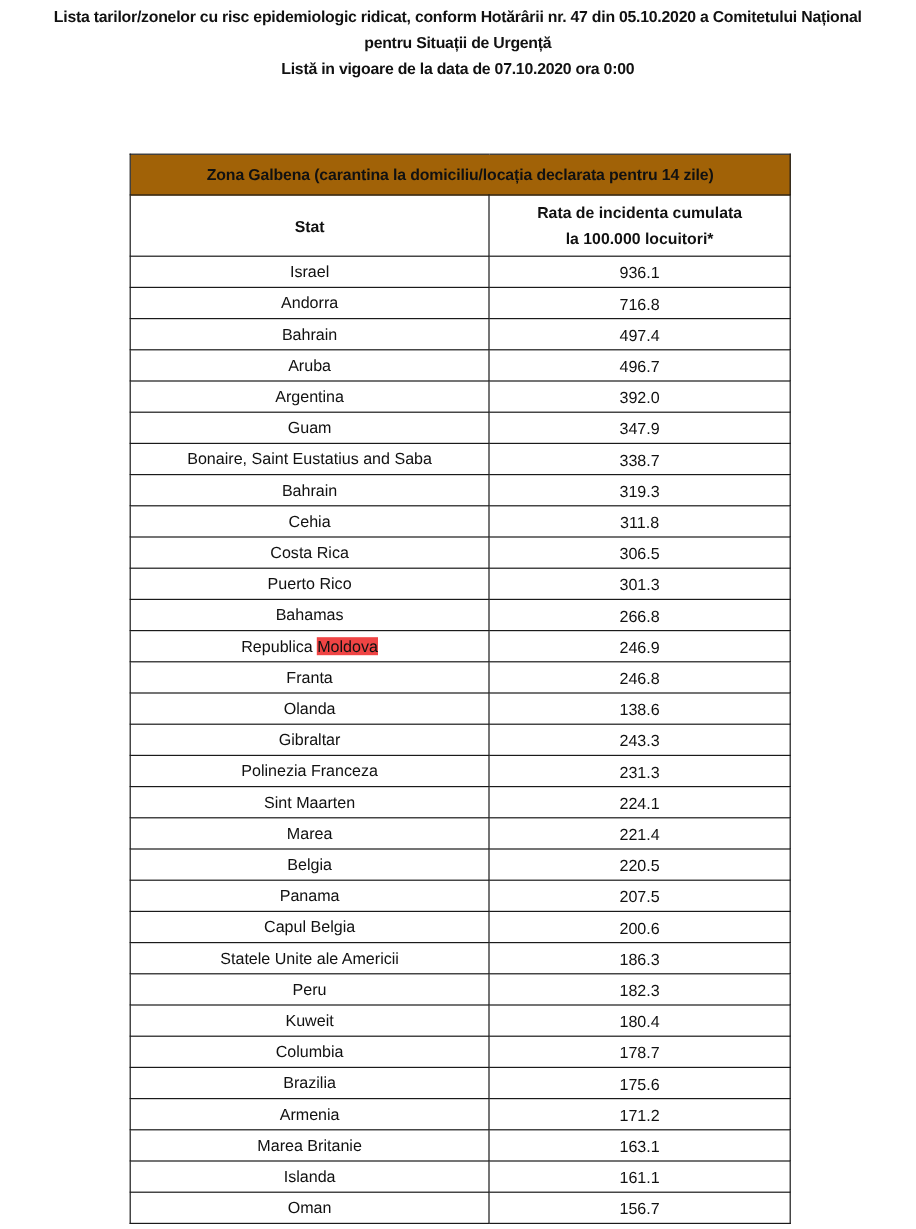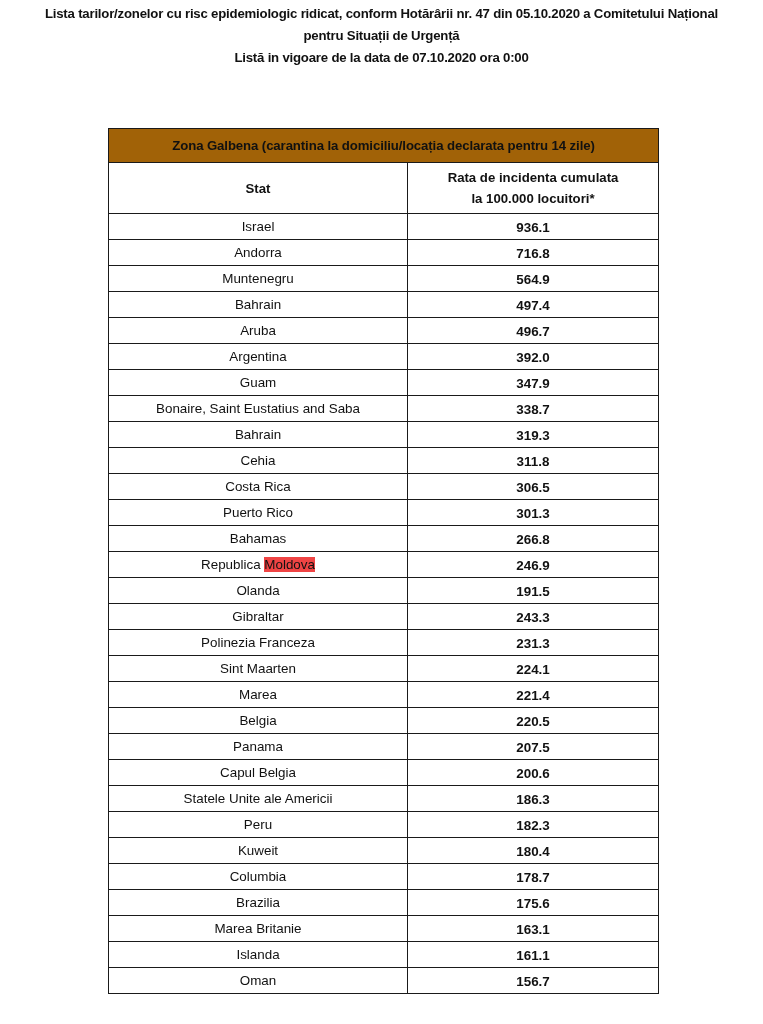--- a/index.html
+++ b/index.html
@@ -22,21 +22,21 @@
     border: 1.5px solid #1a1a1a; text-align: center; padding: 0;
   }
   .col-state { width: 299px; }
   .col-rate { width: 251px; }
   .zone-title {
     background: #a16207; height: 33px; font-weight: bold; font-size: 13.2px;
     letter-spacing: -0.1px;
   }
   .col-head { height: 50px; font-weight: bold; font-size: 13.2px; line-height: 21px; }
   .data-row td { height: 23px; line-height: 23px; }
-  .data-row td.val { padding-top: 2px; font-weight: bold; }
+  .data-row td.val { padding-top: 2px; }
   .hl { background: #ef4444; }
 </style>
 </head>
 <body>
 
 <div class="heading">
   <div>Lista tarilor/zonelor cu risc epidemiologic ridicat, conform Hotărârii nr. 47 din 05.10.2020 a Comitetului Național</div>
   <div>pentru Situații de Urgență</div>
   <div>Listă in vigoare de la data de 07.10.2020 ora 0:00</div>
 </div>
@@ -58,24 +58,20 @@
     </tr>
   </thead>
   <tbody id="rows">
       <tr class="data-row">
         <td>Israel</td>
         <td class="val">936.1</td>
       </tr>
       <tr class="data-row">
         <td>Andorra</td>
         <td class="val">716.8</td>
-      </tr>
-      <tr class="data-row">
-        <td>Muntenegru</td>
-        <td class="val">564.9</td>
       </tr>
       <tr class="data-row">
         <td>Bahrain</td>
         <td class="val">497.4</td>
       </tr>
       <tr class="data-row">
         <td>Aruba</td>
         <td class="val">496.7</td>
       </tr>
       <tr class="data-row">
@@ -108,22 +104,26 @@
       </tr>
       <tr class="data-row">
         <td>Bahamas</td>
         <td class="val">266.8</td>
       </tr>
       <tr class="data-row">
         <td><span>Republica </span><span class="hl">Moldova</span></td>
         <td class="val">246.9</td>
       </tr>
       <tr class="data-row">
+        <td>Franta</td>
+        <td class="val">246.8</td>
+      </tr>
+      <tr class="data-row">
         <td>Olanda</td>
-        <td class="val">191.5</td>
+        <td class="val">138.6</td>
       </tr>
       <tr class="data-row">
         <td>Gibraltar</td>
         <td class="val">243.3</td>
       </tr>
       <tr class="data-row">
         <td>Polinezia Franceza</td>
         <td class="val">231.3</td>
       </tr>
       <tr class="data-row">
@@ -160,20 +160,24 @@
       </tr>
       <tr class="data-row">
         <td>Columbia</td>
         <td class="val">178.7</td>
       </tr>
       <tr class="data-row">
         <td>Brazilia</td>
         <td class="val">175.6</td>
       </tr>
       <tr class="data-row">
+        <td>Armenia</td>
+        <td class="val">171.2</td>
+      </tr>
+      <tr class="data-row">
         <td>Marea Britanie</td>
         <td class="val">163.1</td>
       </tr>
       <tr class="data-row">
         <td>Islanda</td>
         <td class="val">161.1</td>
       </tr>
       <tr class="data-row">
         <td>Oman</td>
         <td class="val">156.7</td>

